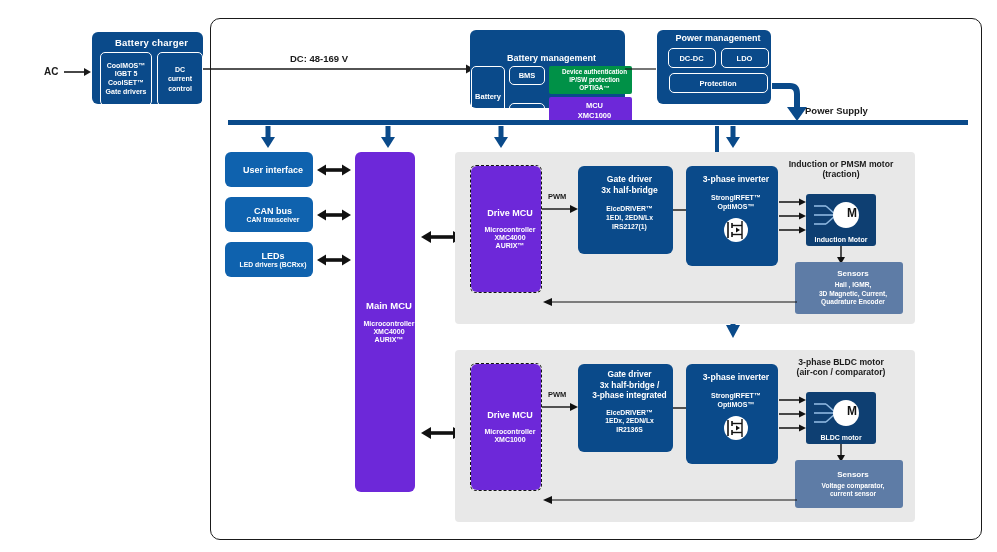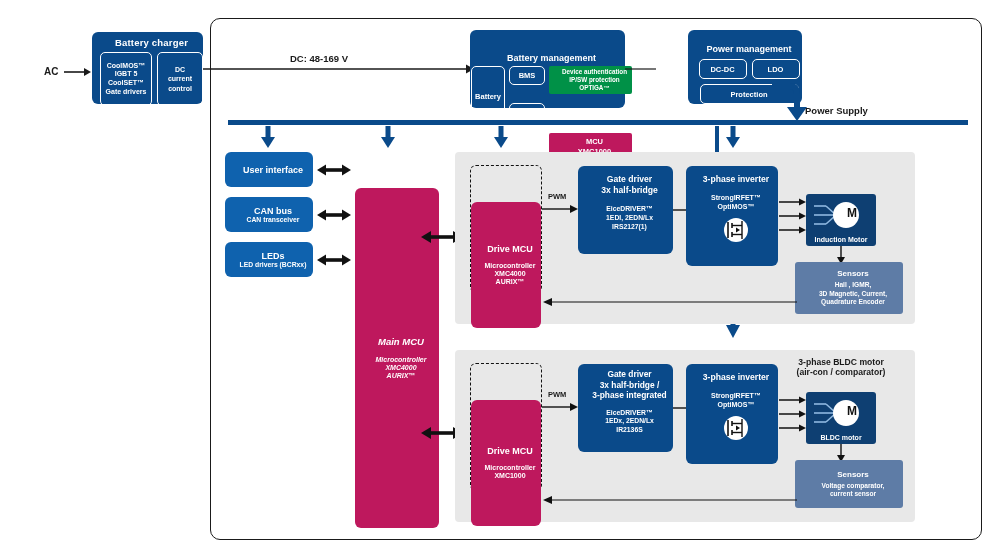--- a/index.html
+++ b/index.html
@@ -7,21 +7,21 @@
   #stage{position:absolute;left:0;top:0;width:997px;height:552px;}
   .abs{position:absolute;box-sizing:border-box;}
 
   
   .frame{border:1.4px solid #1a1a1a;border-radius:10px;background:#fff;}
 
   
   .blk{border-radius:6px;display:flex;flex-direction:column;align-items:center;justify-content:center;text-align:center;padding-left:8px;}
   .blue{background:#0a4a8a;color:#fff;}
   .blue2{background:#0f62ae;color:#fff;}
-  .red{background:#be185d;color:#fff;margin-top:36px;}
+  .red{background:#6d28d9;color:#fff;}
   .green{background:#009147;color:#fff;}
   .slate{background:#5e7ca6;color:#fff;}
   .navy{background:#0e3f72;color:#fff;}
   .panel{background:#e8e8e8;border-radius:4px;}
   .outl{border:1.2px solid #ffffff;border-radius:5px;background:transparent;color:#fff;
         display:flex;align-items:center;justify-content:center;text-align:center;}
 
   .t-title{font-weight:bold;}
   .sub{font-weight:bold;line-height:1.16;}
   .cap{color:#1a1a1a;font-weight:bold;text-align:center;line-height:1.2;}
@@ -86,21 +86,21 @@
           <span>XMC1000</span>
         </div>
       </div>
     </div>
   </div>
 
   <svg class="abs" style="left:625px;top:63px;" width="32" height="12">
     <line x1="0" y1="6" x2="31" y2="6" stroke="#1a1a1a" stroke-width="1.2"></line>
   </svg>
 
-  <div class="abs blk blue" style="left:688px;top:30px;width:114px;height:74px;justify-content:flex-end;padding-top:3px;">
+  <div class="abs blk blue" style="left:657px;top:30px;width:114px;height:74px;justify-content:flex-start;padding-top:3px;">
     <div class="t-title" style="font-size:9px;">Power management</div>
     <div style="display:flex;gap:5px;margin-top:5px;">
       <div class="outl" style="width:46px;height:18px;font-size:7.5px;font-weight:bold;">DC-DC</div>
       <div class="outl" style="width:46px;height:18px;font-size:7.5px;font-weight:bold;">LDO</div>
     </div>
     <div class="outl" style="width:97px;height:18px;margin-top:5px;font-size:7.5px;font-weight:bold;">Protection</div>
   </div>
 
   <svg class="abs" style="left:770px;top:84px;" width="40" height="40">
     <path d="M2,2 L20,2 Q27,2 27,10 L27,24" stroke="#0a4a8a" stroke-width="6" fill="none"></path>
@@ -156,21 +156,21 @@
     <line x1="6" y1="7" x2="28" y2="7" stroke="#111" stroke-width="3.6"></line>
     <polygon points="0,7 9,1.5 9,12.5" fill="#111"></polygon>
     <polygon points="34,7 25,1.5 25,12.5" fill="#111"></polygon>
   </svg>
   <svg class="abs" style="left:317px;top:253px;" width="34" height="14">
     <line x1="6" y1="7" x2="28" y2="7" stroke="#111" stroke-width="3.6"></line>
     <polygon points="0,7 9,1.5 9,12.5" fill="#111"></polygon>
     <polygon points="34,7 25,1.5 25,12.5" fill="#111"></polygon>
   </svg>
 
-  <div class="abs blk red" style="left:355px;top:152px;width:84px;height:340px;justify-content:center;font-style:italic;">
+  <div class="abs blk red" style="left:355px;top:152px;width:60px;height:340px;justify-content:center;">
     <div class="t-title" style="font-size:9.5px;">Main MCU</div>
     <div class="sub" style="font-size:7px;margin-top:9px;">
       <div>Microcontroller</div>
       <div>XMC4000</div>
       <div>AURIX™</div>
     </div>
   </div>
 
   <svg class="abs" style="left:421px;top:230px;" width="42" height="14">
     <line x1="6" y1="7" x2="36" y2="7" stroke="#111" stroke-width="3.6"></line>
@@ -253,20 +253,24 @@
       <line x1="2" y1="24" x2="14" y2="24" stroke="#8fb8e0" stroke-width="1.6"></line>
       <line x1="14" y1="6" x2="24" y2="15" stroke="#8fb8e0" stroke-width="1.6"></line>
       <line x1="14" y1="15" x2="24" y2="15" stroke="#8fb8e0" stroke-width="1.6"></line>
       <line x1="14" y1="24" x2="24" y2="15" stroke="#8fb8e0" stroke-width="1.6"></line>
       <circle cx="34" cy="15" r="13" fill="#fff"></circle>
     </svg>
     <div style="position:absolute;left:34px;top:12px;width:24px;text-align:center;color:#111;font-size:12px;font-weight:bold;">M</div>
     <div style="position:absolute;left:0;bottom:3px;width:70px;text-align:center;font-size:7px;font-weight:bold;">Induction Motor</div>
   </div>
 
+  <div class="abs cap" style="left:776px;top:159px;width:130px;font-size:8.6px;">
+    <div>Induction or PMSM motor</div>
+    <div>(traction)</div>
+  </div>
 
   <svg class="abs" style="left:836px;top:246px;" width="10" height="18">
     <line x1="5" y1="0" x2="5" y2="12" stroke="#111" stroke-width="1.4"></line>
     <polygon points="1,11 9,11 5,18" fill="#111"></polygon>
   </svg>
 
   <div class="abs blk slate" style="left:795px;top:262px;width:108px;height:52px;justify-content:center;border-radius:3px;">
     <div class="t-title" style="font-size:8px;">Sensors</div>
     <div class="sub" style="font-size:6.6px;margin-top:3px;line-height:1.28;">
       <div>Hall , IGMR,</div>

